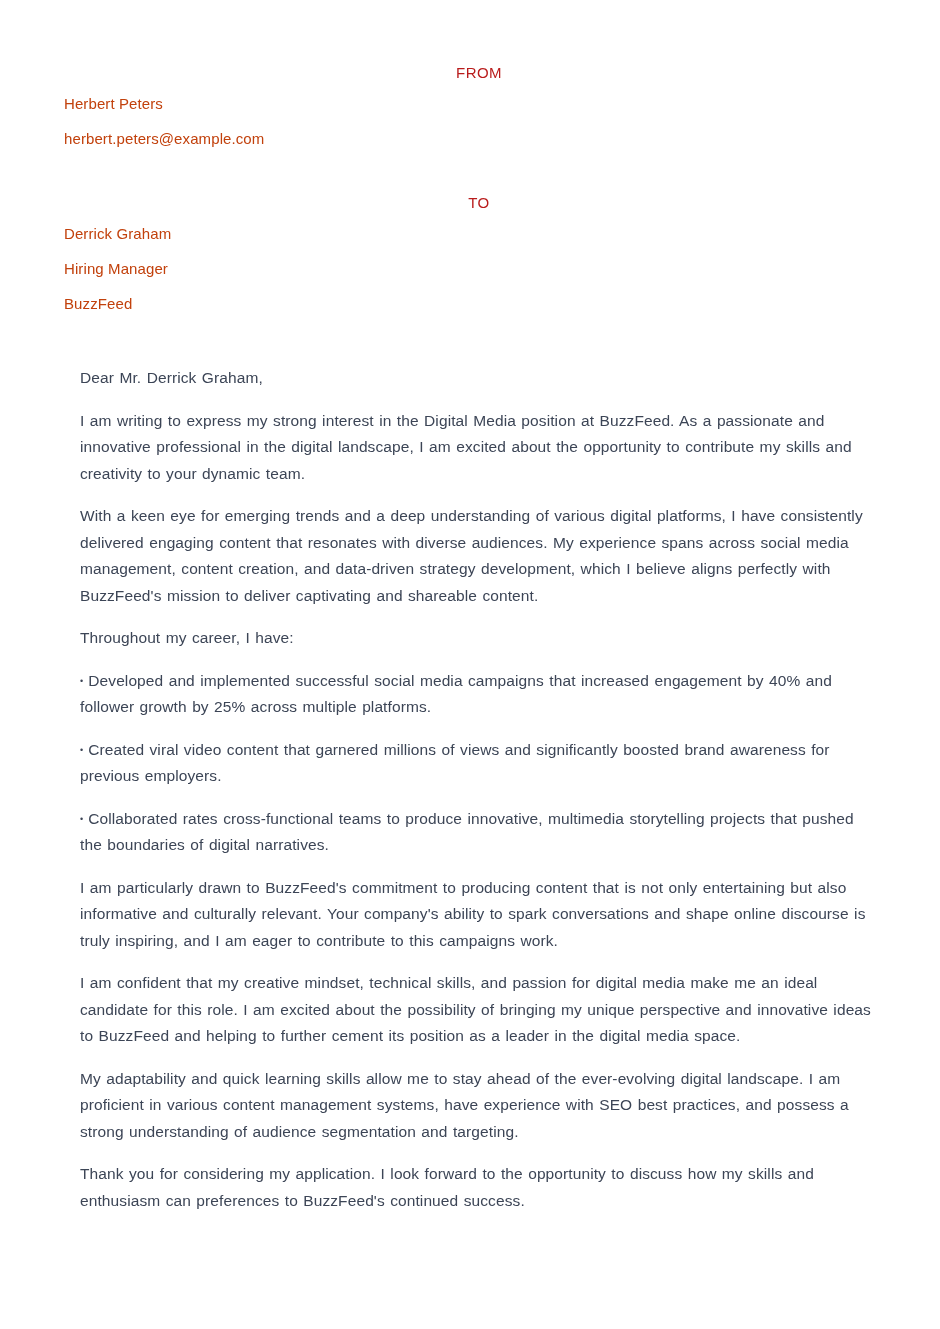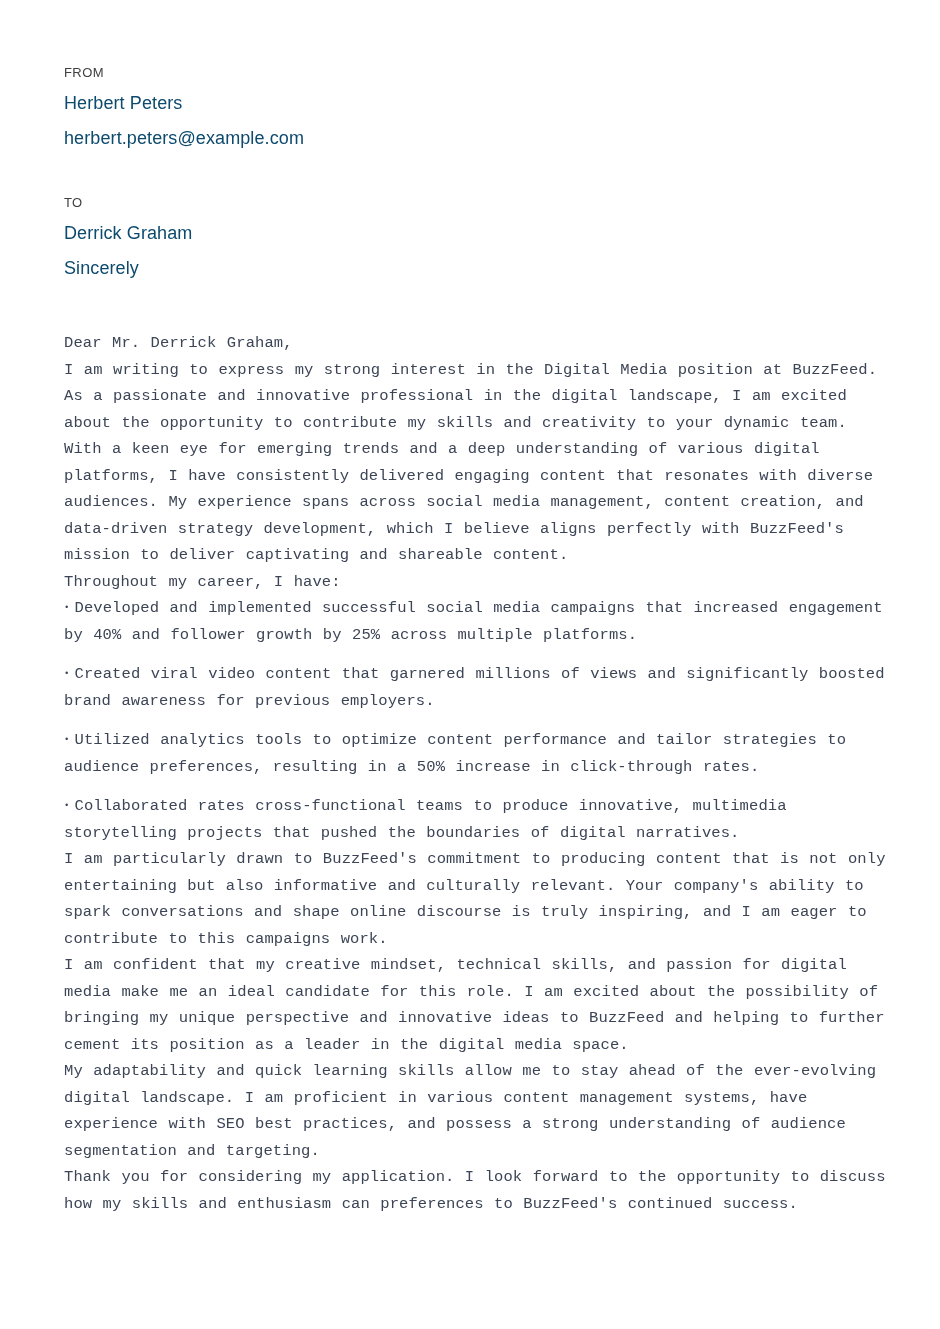--- a/index.html
+++ b/index.html
@@ -12,43 +12,44 @@
     font-family: "Liberation Sans", sans-serif;
   }
   .page {
     width: 940px;
     height: 1329px;
     padding: 65px 46px 0 64px;
     overflow: hidden;
   }
   .contact-block { margin: 0; }
   .contact-label {
-    font-size: 13px;
+    font-size: 15px;
     line-height: 15px;
     letter-spacing: 0.4px;
-    color: #404040;
+    color: #b91c1c;
     margin-bottom: 8px;
+    text-align: center;
   }
   .contact-line {
-    font-size: 18px;
+    font-size: 15px;
     line-height: 23px;
-    color: #0c4a6e;
+    color: #c2410c;
     letter-spacing: 0.1px;
     margin-top: 12px;
   }
   .to-block { margin-top: 45px; }
   .letter-body {
     margin-top: 50px;
     font-size: 15.5px;
     line-height: 26.5px;
     color: #3c4556;
     letter-spacing: 0.1px;
     word-spacing: 1px;
   }
-  .letter-body p { margin: 0; font-family: Liberation Mono, monospace; }
+  .letter-body p { margin: 16px; }
   .letter-body > * + * { margin-top: 24px; }
   .letter-body .bullet + .bullet { margin-top: 13px; }
   .bullet-marker {
     font-size: 9px;
     vertical-align: 2px;
     margin-right: 5px;
   }
 </style>
 </head>
 <body>
@@ -57,33 +58,33 @@
 
   <div class="contact-block">
     <div class="contact-label">FROM</div>
     <div class="contact-line">Herbert Peters</div>
     <div class="contact-line">herbert.peters@example.com</div>
   </div>
 
   <div class="contact-block to-block">
     <div class="contact-label">TO</div>
     <div class="contact-line">Derrick Graham</div>
-    <div class="contact-line">Sincerely</div>
+    <div class="contact-line">Hiring Manager</div>
+    <div class="contact-line">BuzzFeed</div>
   </div>
 
   <div class="letter-body">
     <p>Dear Mr. Derrick Graham,</p>
 
     <p class="paragraph">I am writing to express my strong interest in the Digital Media position at BuzzFeed. As a passionate and innovative professional in the digital landscape, I am excited about the opportunity to contribute my skills and creativity to your dynamic team.</p>
     <p class="paragraph">With a keen eye for emerging trends and a deep understanding of various digital platforms, I have consistently delivered engaging content that resonates with diverse audiences. My experience spans across social media management, content creation, and data-driven strategy development, which I believe aligns perfectly with BuzzFeed's mission to deliver captivating and shareable content.</p>
     <p class="paragraph">Throughout my career, I have:</p>
 
     <p class="bullet"><span class="bullet-marker">•</span><span>Developed and implemented successful social media campaigns that increased engagement by 40% and follower growth by 25% across multiple platforms.</span></p>
     <p class="bullet"><span class="bullet-marker">•</span><span>Created viral video content that garnered millions of views and significantly boosted brand awareness for previous employers.</span></p>
-    <p class="bullet"><span class="bullet-marker">•</span><span>Utilized analytics tools to optimize content performance and tailor strategies to audience preferences, resulting in a 50% increase in click-through rates.</span></p>
     <p class="bullet"><span class="bullet-marker">•</span><span>Collaborated rates cross-functional teams to produce innovative, multimedia storytelling projects that pushed the boundaries of digital narratives.</span></p>
 
     <p class="paragraph">I am particularly drawn to BuzzFeed's commitment to producing content that is not only entertaining but also informative and culturally relevant. Your company's ability to spark conversations and shape online discourse is truly inspiring, and I am eager to contribute to this campaigns work.</p>
     <p class="paragraph">I am confident that my creative mindset, technical skills, and passion for digital media make me an ideal candidate for this role. I am excited about the possibility of bringing my unique perspective and innovative ideas to BuzzFeed and helping to further cement its position as a leader in the digital media space.</p>
     <p class="paragraph">My adaptability and quick learning skills allow me to stay ahead of the ever-evolving digital landscape. I am proficient in various content management systems, have experience with SEO best practices, and possess a strong understanding of audience segmentation and targeting.</p>
     <p class="paragraph">Thank you for considering my application. I look forward to the opportunity to discuss how my skills and enthusiasm can preferences to BuzzFeed's continued success.</p>
 
   </div>
 
 </div>

